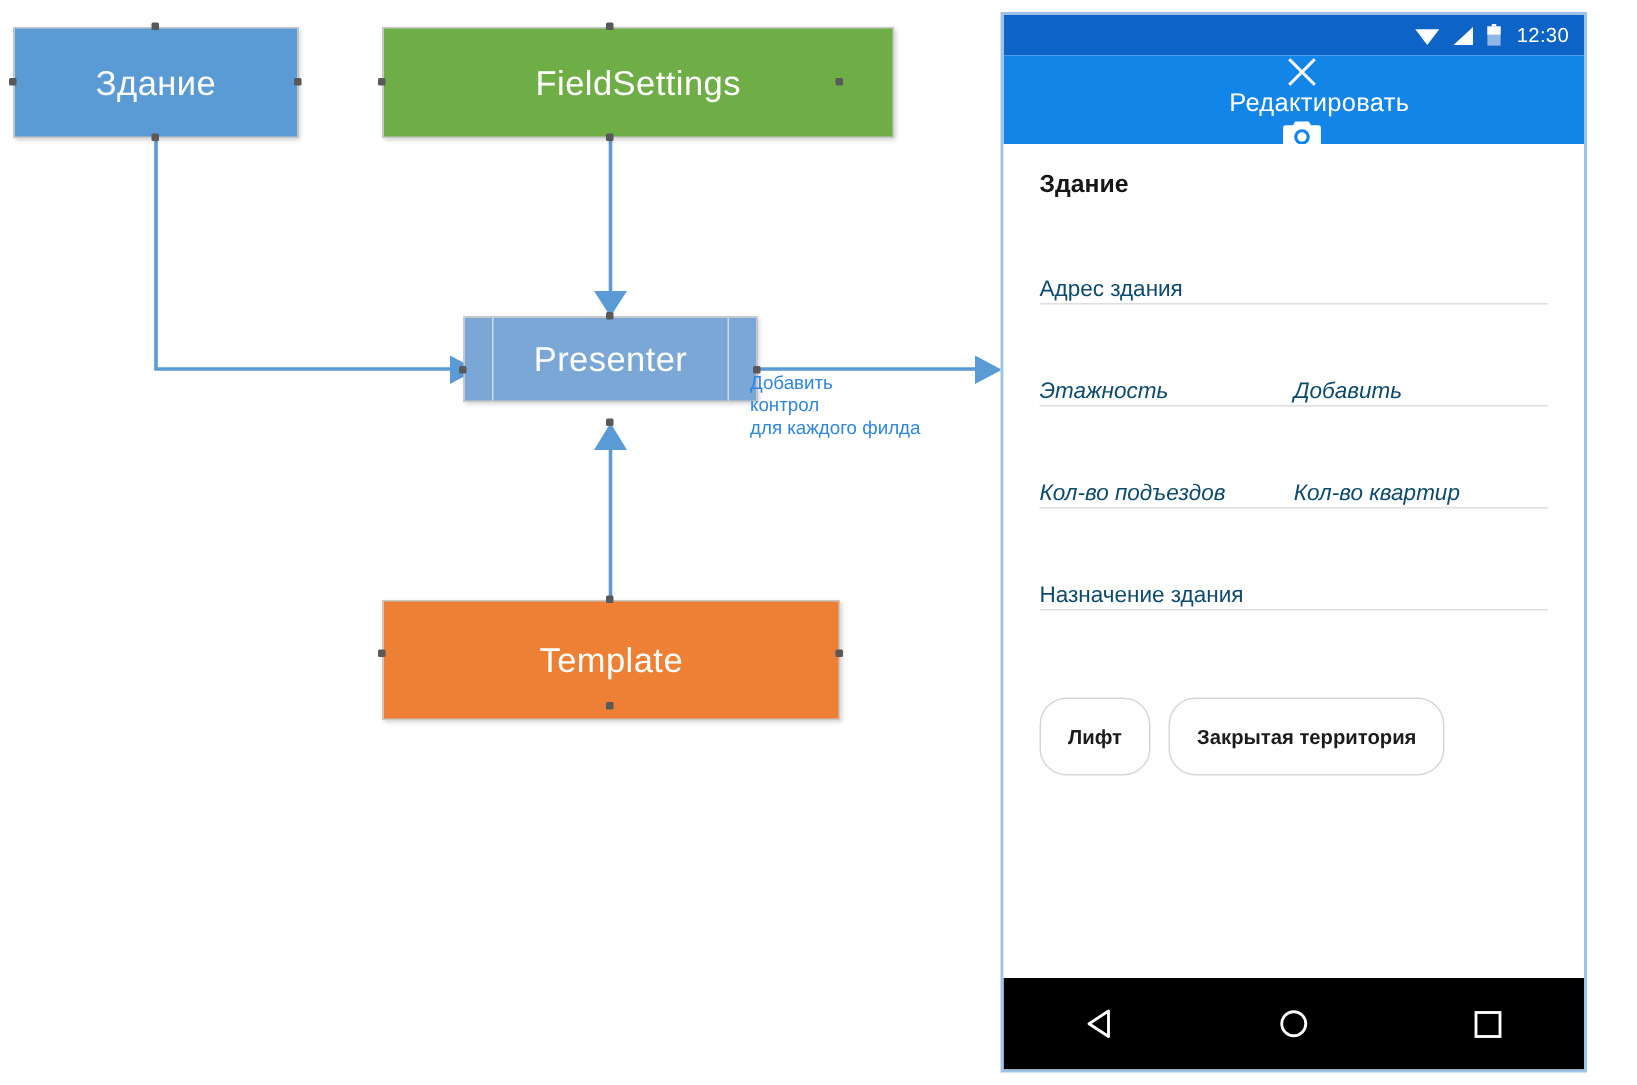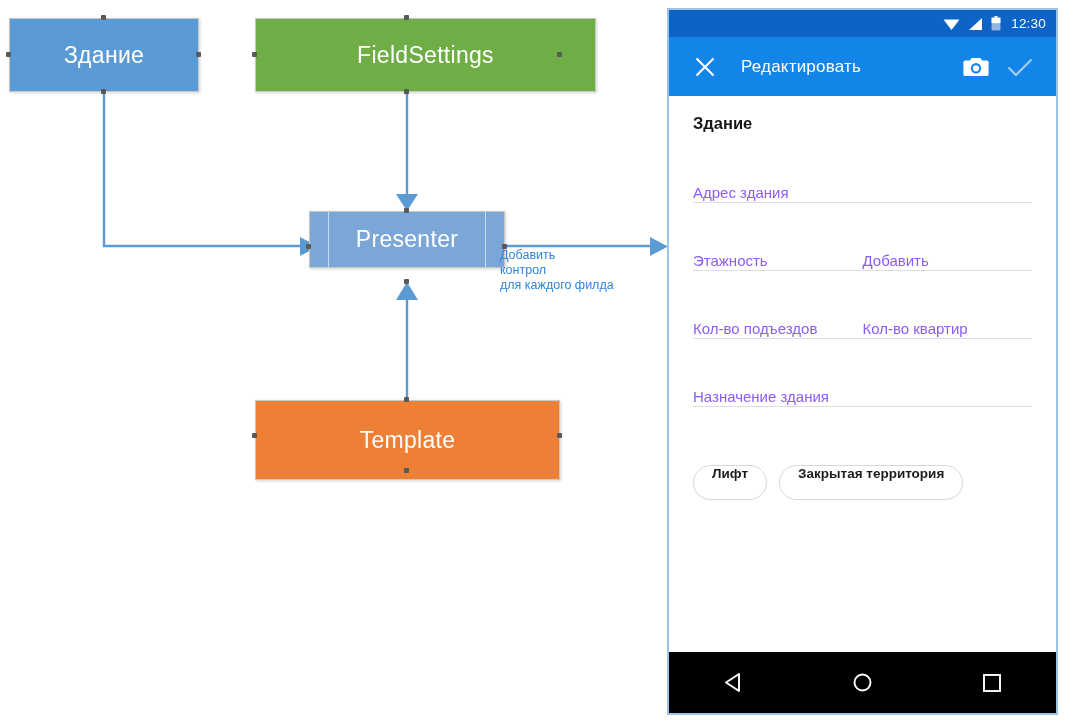--- a/index.html
+++ b/index.html
@@ -116,20 +116,21 @@
   .sb-icon { display: block; }
   #clock { margin-left: 2px; letter-spacing: 0.2px; }
 
   #appbar {
     height: 59px;
     background: #1385E8;
     display: flex;
     align-items: center;
     padding: 0 14px 0 24px;
     color: #ffffff;
+    flex-direction: column;
   }
   #appbar-title {
     font-size: 17px;
     margin-left: 24px;
     flex: 1;
     letter-spacing: 0.2px;
   }
   .appbar-action { display: flex; align-items: center; justify-content: center; width: 44px; height: 44px; }
 
   #content {
@@ -148,42 +149,44 @@
   }
   .field {
     border-bottom: 1px solid #dedede;
     height: 28px;
     display: flex;
     align-items: flex-end;
     box-sizing: border-box;
   }
   .field .ph {
     font-size: 15px;
-    color: #8b5cf6;
+    color: #0c4a6e;
     line-height: 19px;
   }
   .field-row {
     display: flex;
+    font-style: italic;
   }
   .field-row .field { flex: 1; }
   .spacer-1 { height: 42px; }
   .spacer-2 { height: 40px; }
   .spacer-3 { height: 36px; }
 
   #chips {
     display: flex;
     gap: 12px;
     margin-top: 22px;
   }
   .chip {
     border: 1px solid #d7d7d7;
     border-radius: 18px;
-    height: 35px;
+    height: 52px;
     padding: 0 18px;
     display: flex;
+    align-items: center;
     font-size: 13.5px;
     font-weight: bold;
     color: #1c1c1c;
     background: #ffffff;
     box-sizing: border-box;
   }
 
   #navbar {
     position: absolute;
     left: 0; bottom: 0;

